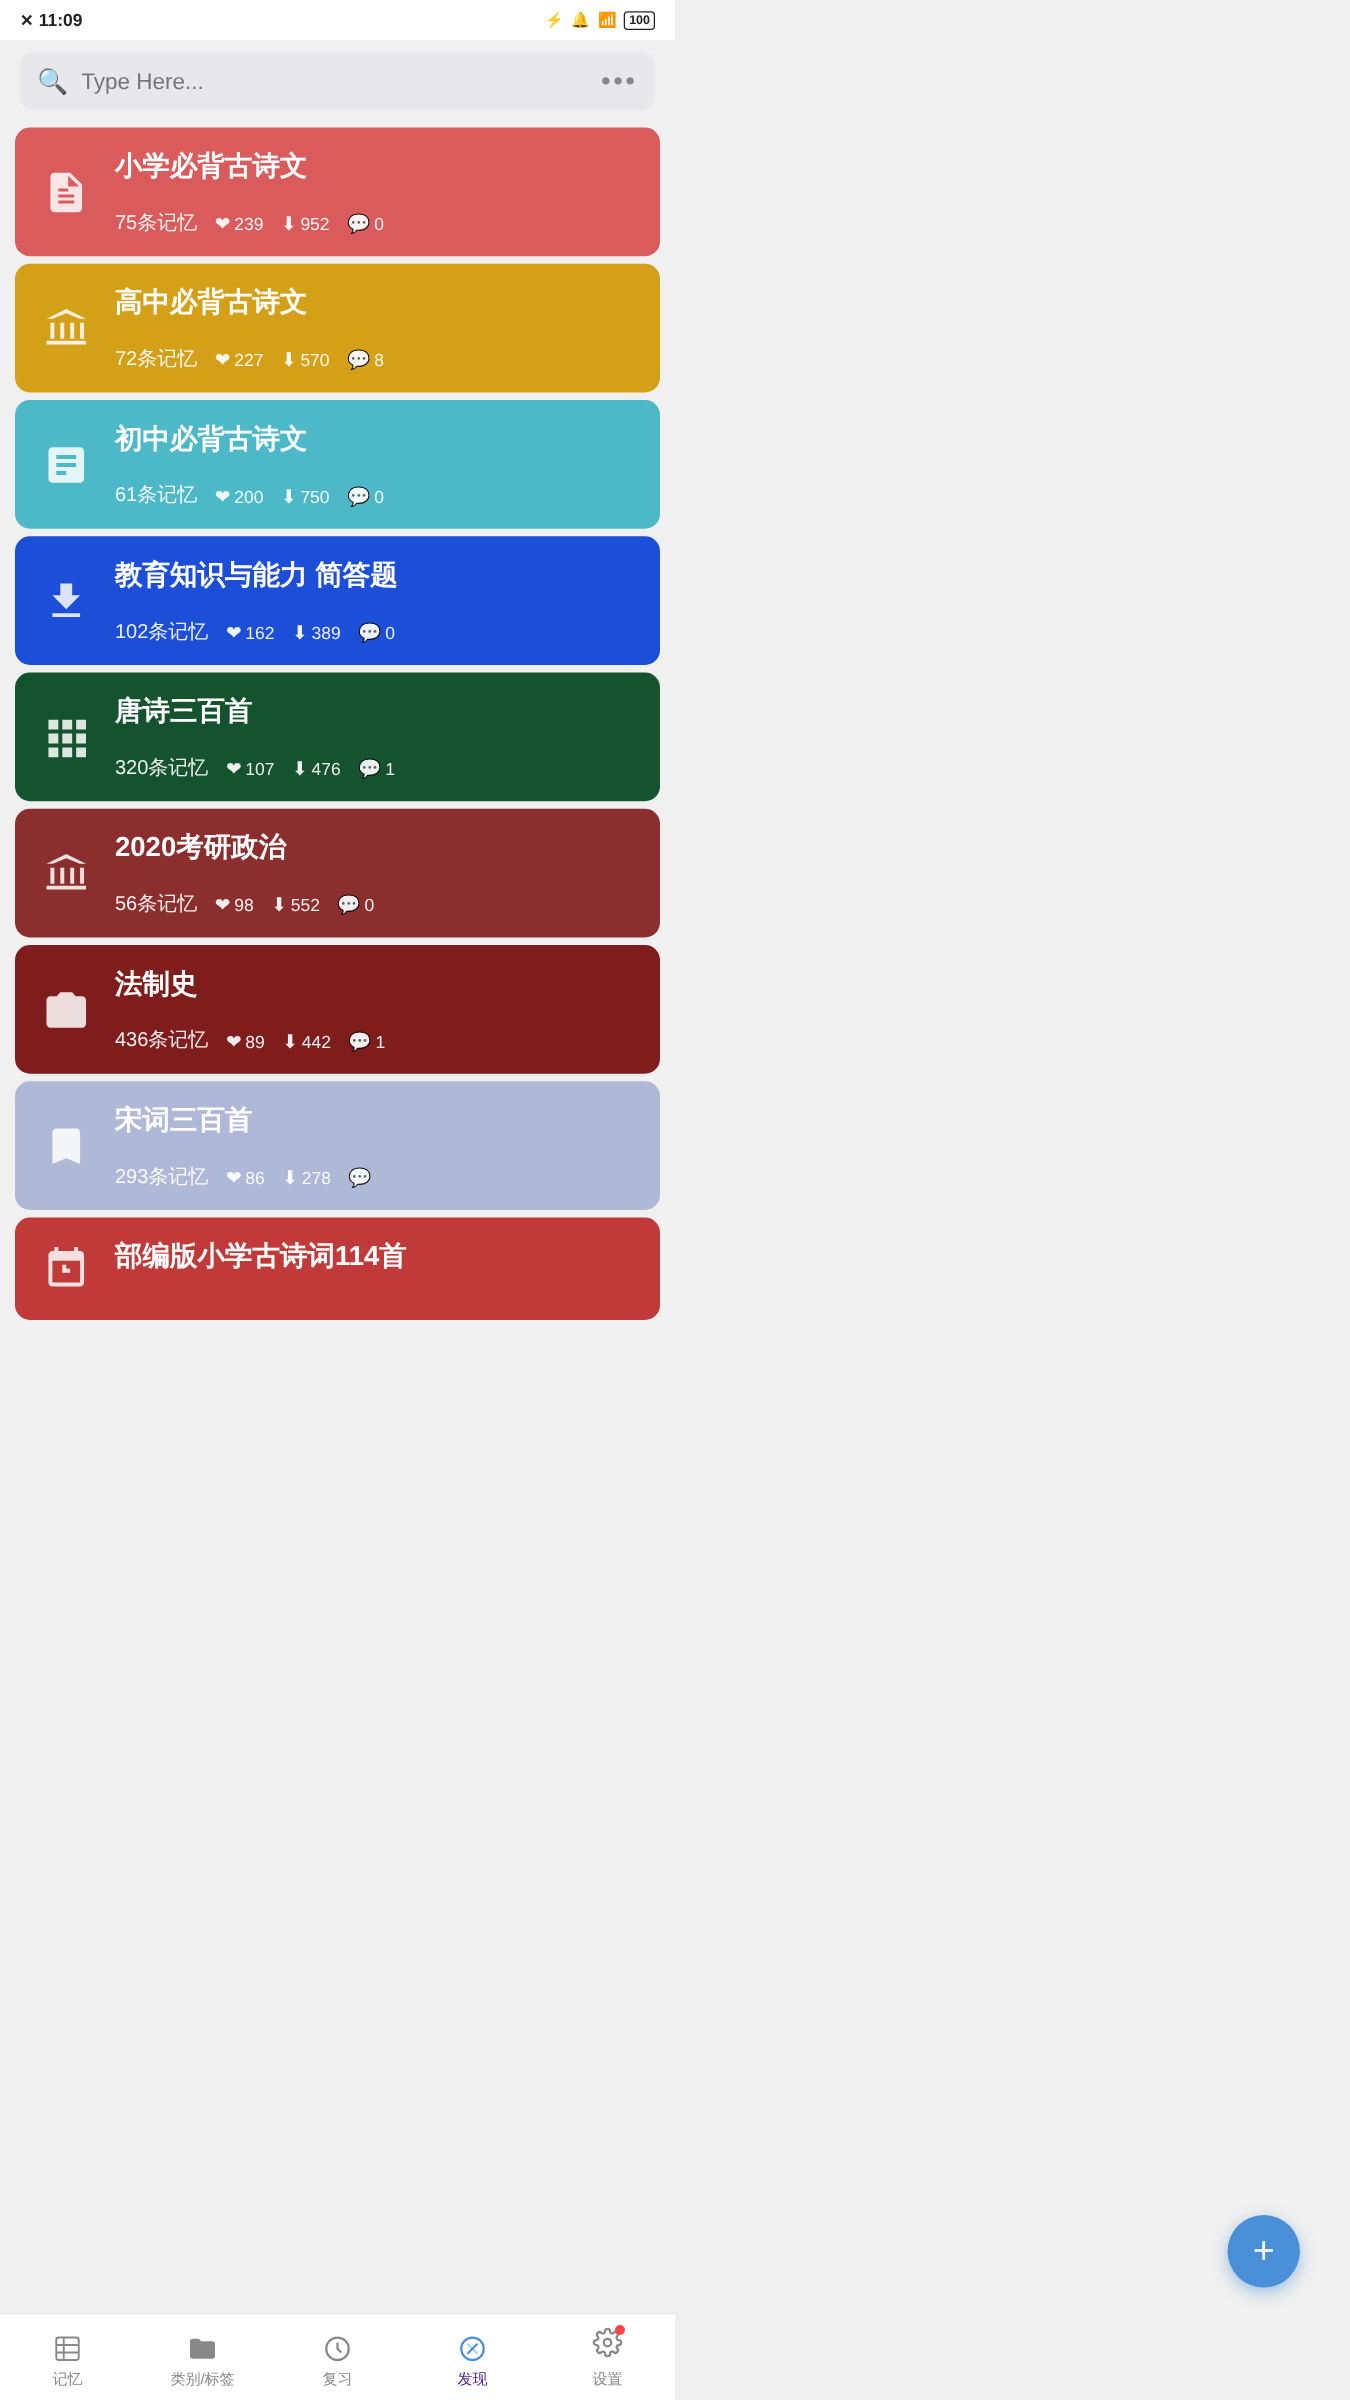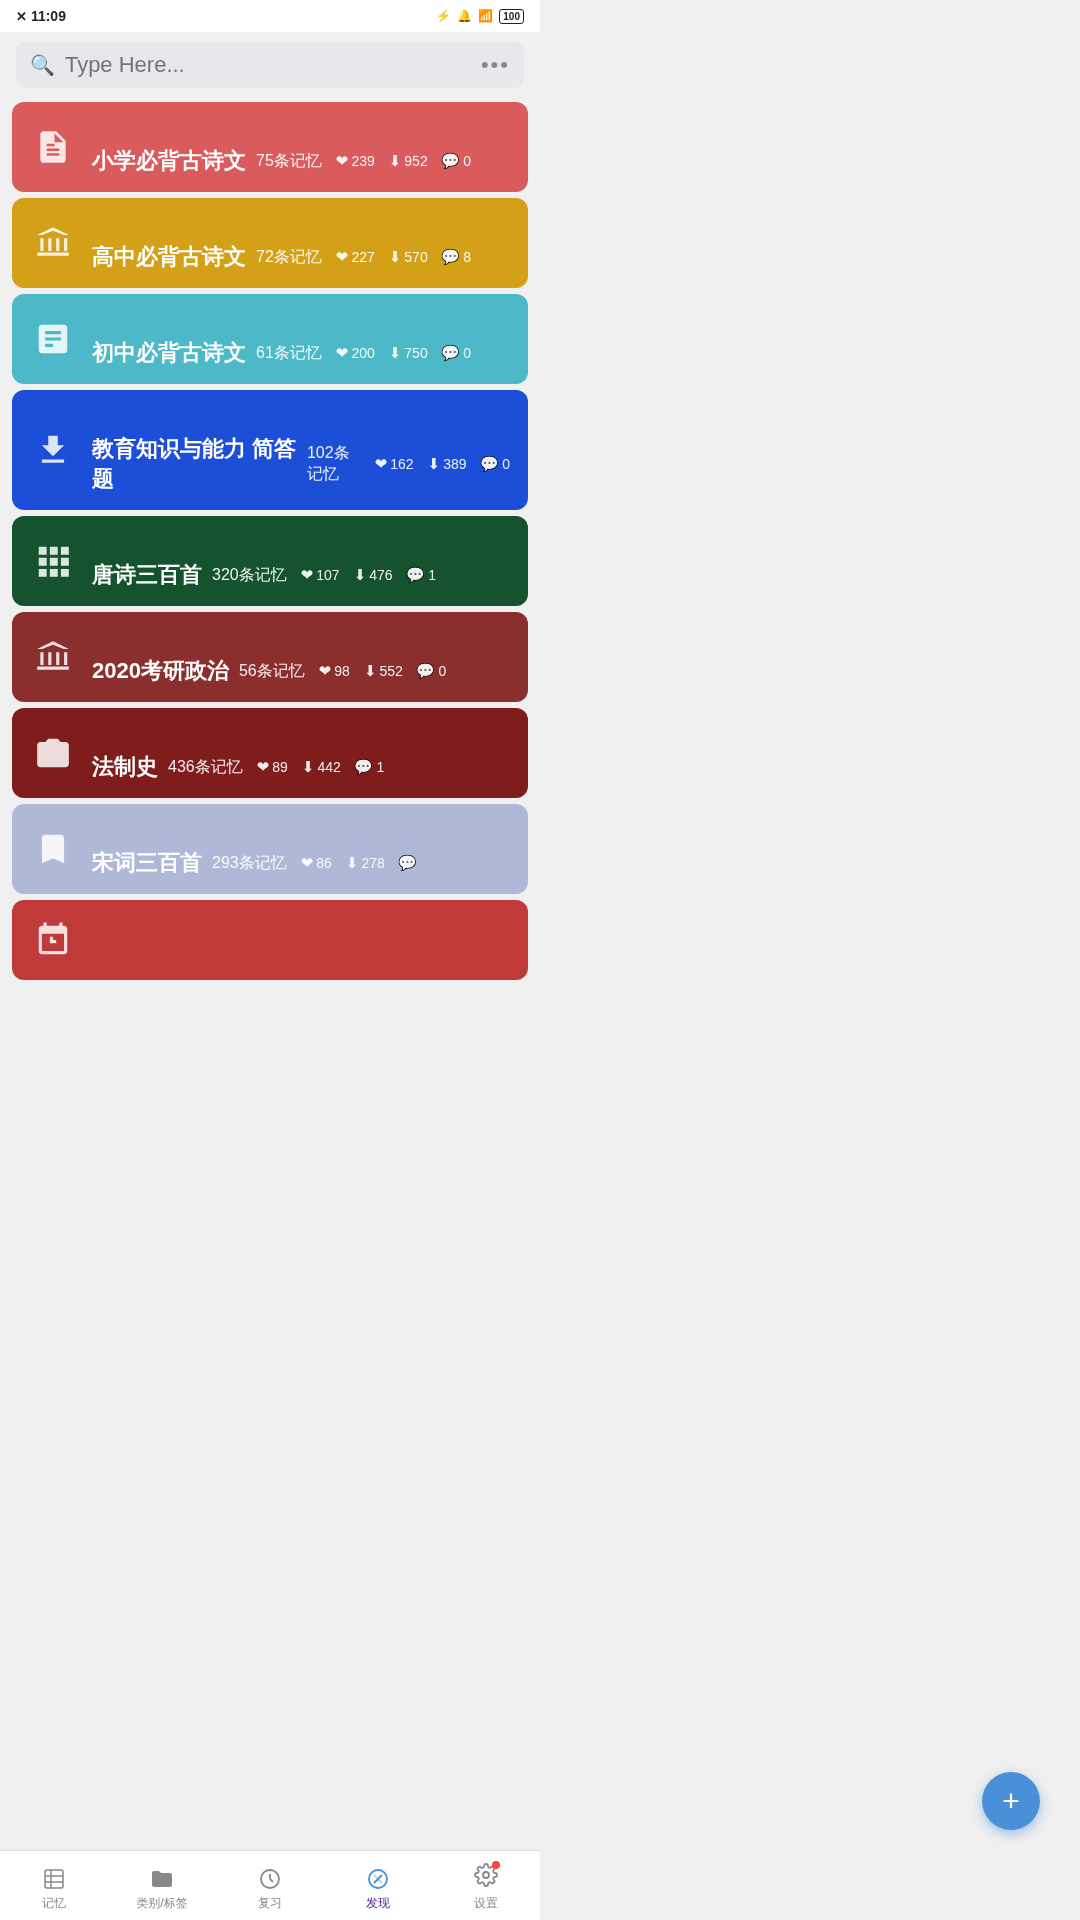--- a/index.html
+++ b/index.html
@@ -53,21 +53,21 @@
       background: #e8e8ec;
       margin: 10px 16px;
       border-radius: 10px;
       padding: 10px 14px;
       gap: 10px;
     }
     .search-bar input {
       background: transparent;
       border: none;
       outline: none;
-      font-size: 22px;
+      font-size: 18px;
       color: #aaa;
       flex: 1;
       font-family: inherit;
     }
     .more-dots {
       font-size: 22px;
       color: #888;
       letter-spacing: 2px;
       cursor: pointer;
     }
@@ -101,23 +101,22 @@
     }
     .card-icon svg {
       width: 38px;
       height: 38px;
       fill: rgba(255,255,255,0.85);
     }
 
     .card-content {
       flex: 1;
       display: flex;
-      flex-direction: row;
-      gap: 10px;
-      margin-top: 28px;
+      flex-direction: column;
+      gap: 20px;
     }
     .card-title {
       font-size: 22px;
       font-weight: 700;
       color: #fff;
     }
     .card-meta {
       display: flex;
       align-items: center;
       gap: 14px;
@@ -451,20 +450,26 @@
 
       </div>
     </div>
   </div>
     <div class="card card-crimson">
     <div class="card-icon">
       <svg viewBox="0 0 24 24" fill="rgba(255,255,255,0.85)">
           <path d="M19 3h-1V1h-2v2H8V1H6v2H5c-1.1 0-2 .9-2 2v14c0 1.1.9 2 2 2h14c1.1 0 2-.9 2-2V5c0-1.1-.9-2-2-2zm0 16H5V8h14v11zm-7-9h-2v4h4v-2h-2z"></path>
         </svg>
     </div>
+    <div class="card-content">
+      <div class="card-title">部编版小学古诗词114首</div>
+      <div class="card-meta">
+        
+      </div>
+    </div>
   </div>
   </div>
 
 <div class="fab">
   <span class="fab-plus">+</span>
 </div>
 
 <div class="bottom-nav">
   <div class="nav-item">
     <svg width="24" height="24" viewBox="0 0 24 24" fill="#888">

